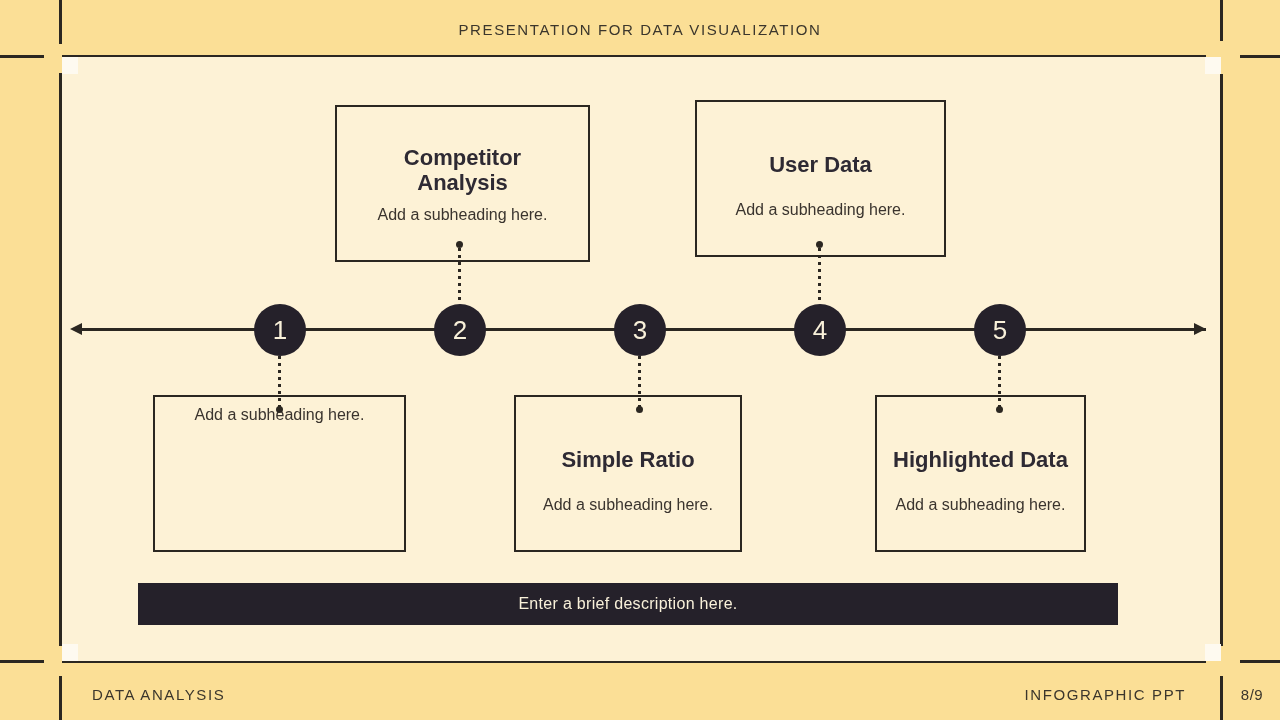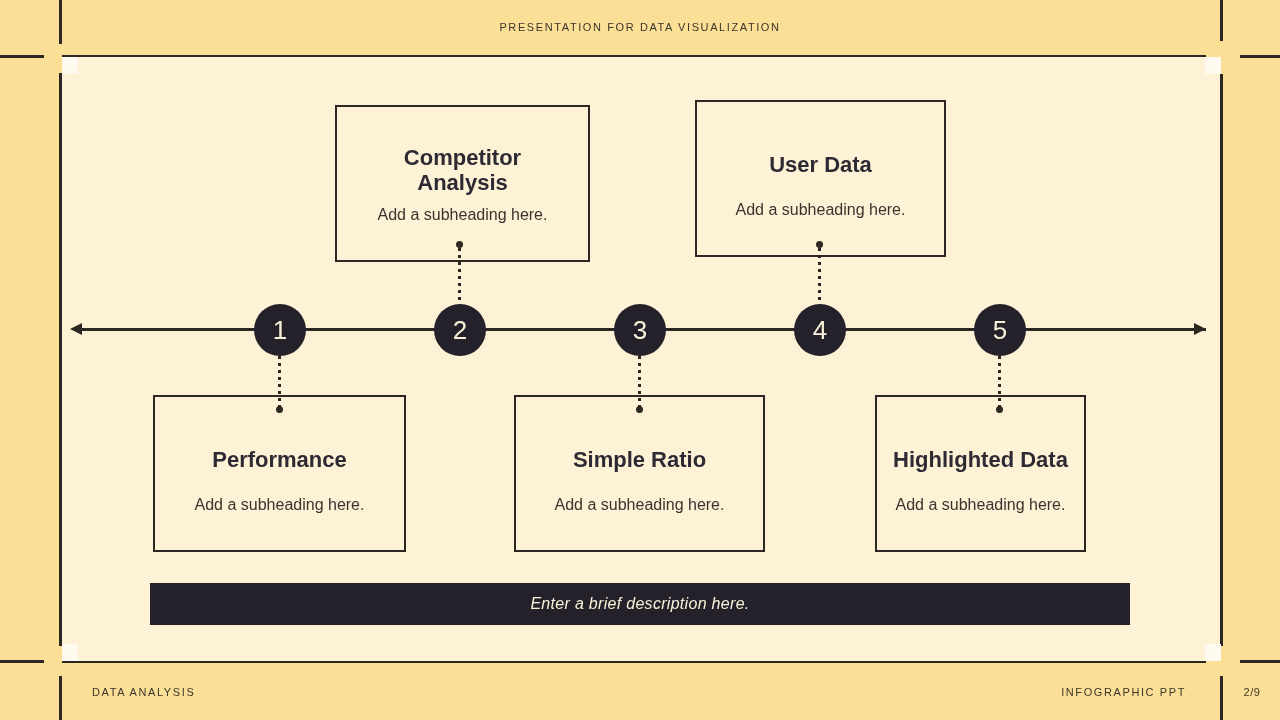--- a/index.html
+++ b/index.html
@@ -10,21 +10,21 @@
     font-family:"Liberation Sans","DejaVu Sans",sans-serif;
     overflow:hidden;
   }
   
   .hline{position:absolute;height:3px;background:var(--line,#2b2721);z-index:1;}
   .vline{position:absolute;width:3px;background:var(--line,#2b2721);z-index:1;}
   .corner-accent{position:absolute;width:16px;height:17px;background:#fefaf0;z-index:2;}
   
   .small-caps{
     position:absolute;color:var(--label_text,#3b362c);
-    font-size:11px;letter-spacing:1.6px;font-weight:500;z-index:3;
+    font-size:15px;letter-spacing:1.6px;font-weight:500;z-index:3;
   }
   .header-title{top:21px;left:0;width:100%;text-align:center;}
   
   .panel{
     position:absolute;left:62px;top:57px;width:1158px;height:604px;
     background:var(--panel,#fdf2d6);border-radius:4px;z-index:1;
   }
   
   .tl-line{position:absolute;left:80px;top:328px;width:1126px;height:3px;background:var(--line,#2b2721);z-index:3;}
   .arrow{position:absolute;width:0;height:0;top:323px;z-index:3;
@@ -51,22 +51,22 @@
     background:transparent;
   }
   .step-title{
     margin-top:36px;height:54px;max-width:212px;
     display:flex;align-items:center;justify-content:center;text-align:center;
     font-size:22px;font-weight:bold;line-height:1.15;color:var(--heading_text,#2e2a33);
   }
   .step-sub{margin-top:9px;font-size:16px;color:#3a342e;text-align:left;}
   
   .desc-bar{
-    position:absolute;left:150px;top:583px;width:980px;height:42px;
-    background:var(--dark,#25212a);display:flex;align-items:center;justify-content:center;z-index:3;font-style:italic;
+    position:absolute;left:138px;top:583px;width:980px;height:42px;
+    background:var(--dark,#25212a);display:flex;align-items:center;justify-content:center;z-index:3;
   }
   .desc-bar span{color:var(--cream_text,#f9f1da);font-size:16px;letter-spacing:0.3px;}
   
   .footer-left{top:686px;left:92px;}
   .footer-right{top:686px;right:94px;}
   .page-number{top:686px;left:1228px;width:48px;text-align:center;letter-spacing:0.5px;}
 </style>
 </head>
 <body>
 
@@ -127,33 +127,32 @@
   <div class="step-box" style="left:335px;top:105px;width:255px">
     <div class="step-title">Competitor Analysis</div>
     <div class="step-sub">Add a subheading here.</div>
   </div>
   <div class="step-box" style="left:695px;top:100px;width:251px">
     <div class="step-title">User Data</div>
     <div class="step-sub">Add a subheading here.</div>
   </div>
 
   <div class="step-box" style="left:153px;top:395px;width:253px">
-    <div class="step-title">Performance</div>
     <div class="step-sub">Add a subheading here.</div>
   </div>
-  <div class="step-box" style="left:514px;top:395px;width:251px">
+  <div class="step-box" style="left:514px;top:395px;width:228px">
     <div class="step-title">Simple Ratio</div>
     <div class="step-sub">Add a subheading here.</div>
   </div>
   <div class="step-box" style="left:875px;top:395px;width:211px">
     <div class="step-title">Highlighted Data</div>
     <div class="step-sub">Add a subheading here.</div>
   </div>
 
   <div class="desc-bar">
     <span>Enter a brief description here.</span>
   </div>
 
   <div class="small-caps footer-left">DATA ANALYSIS</div>
   <div class="small-caps footer-right">INFOGRAPHIC PPT</div>
-  <div class="small-caps page-number">2/9</div>
+  <div class="small-caps page-number">8/9</div>
 
 </div>
 
 </body></html>

